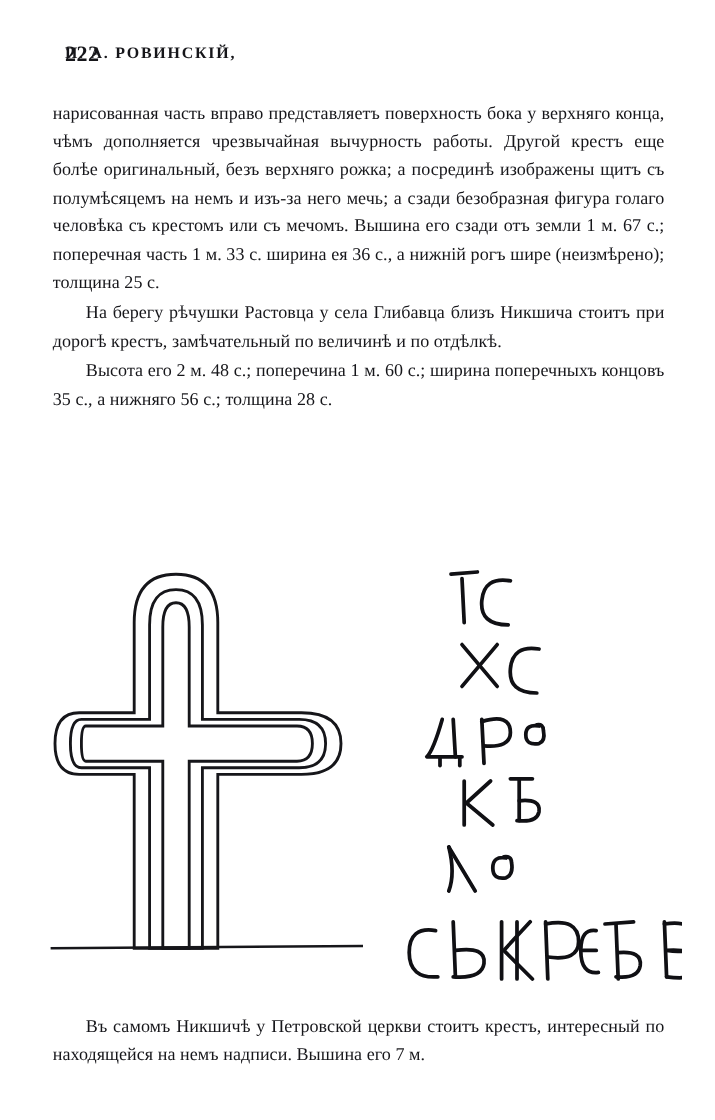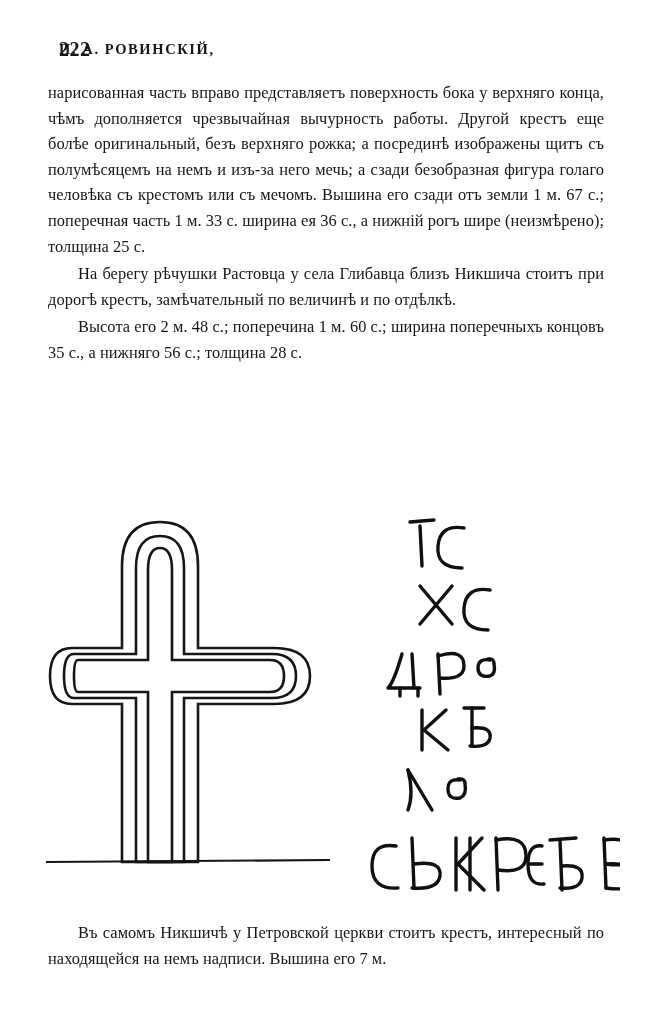--- a/index.html
+++ b/index.html
@@ -44,21 +44,21 @@
     width: 556px;
     text-align: left;
     font-size: 14.5px;
     font-weight: bold;
     letter-spacing: 1.6px;
     font-family: "Liberation Serif", serif;
   }
   .body-text {
     position: absolute;
     left: 48px;
-    top: 80px;
+    top: 90px;
     width: 556px;
   }
   .para {
     font-size: 16.4px;
     line-height: 25.6px;
     text-align: justify;
     text-justify: inter-word;
     margin: 0 0 2px 0;
     font-family: "Liberation Serif", serif;
     letter-spacing: 0.05px;

